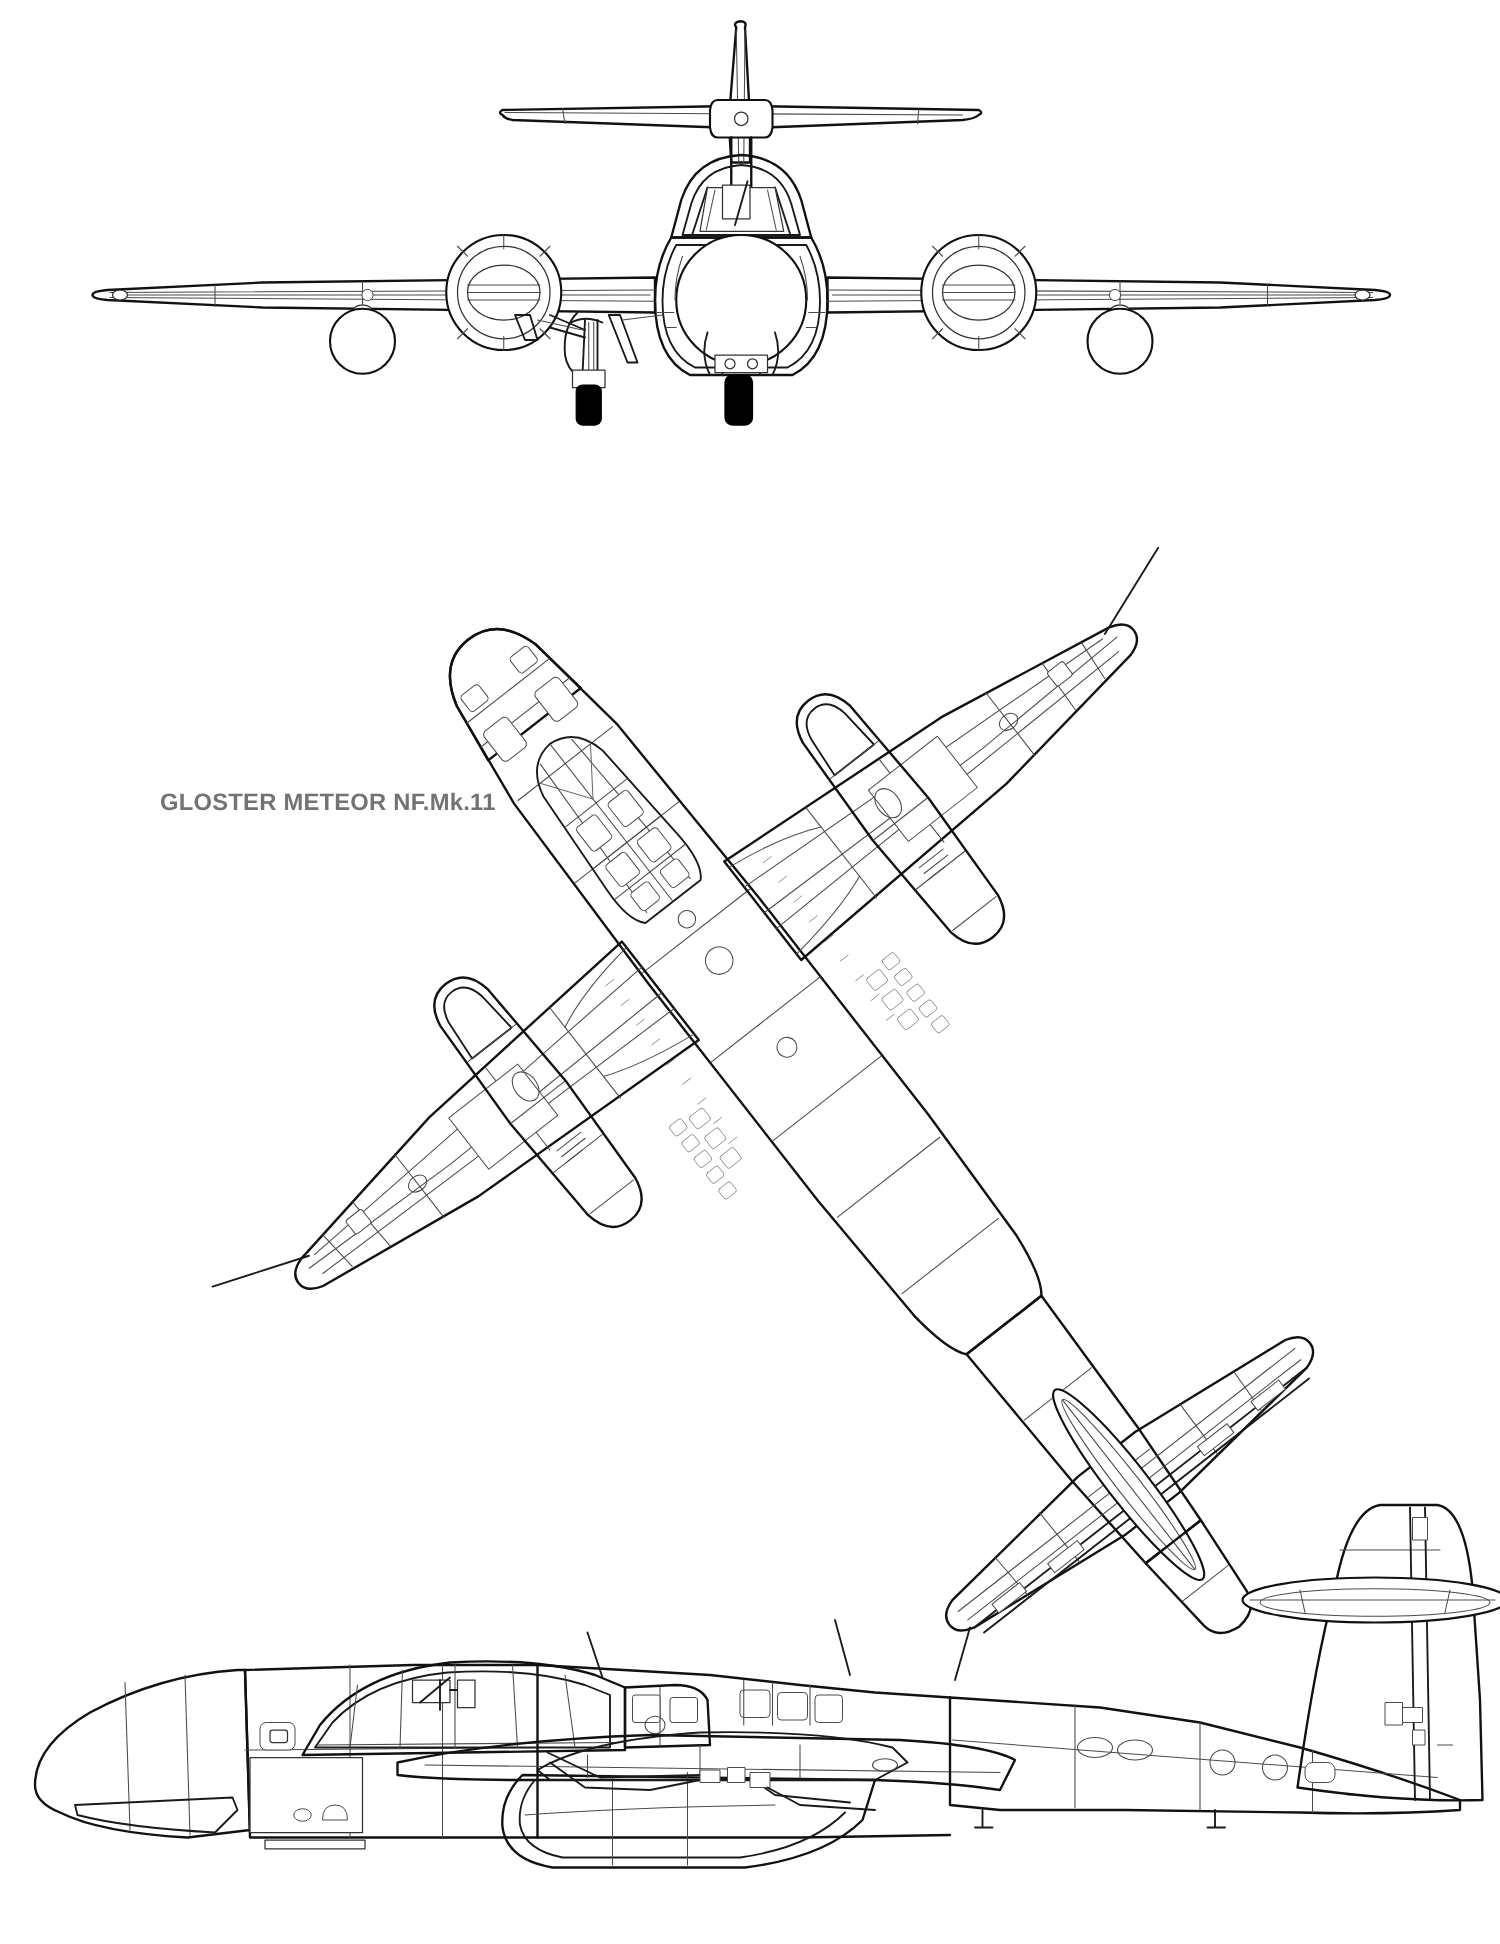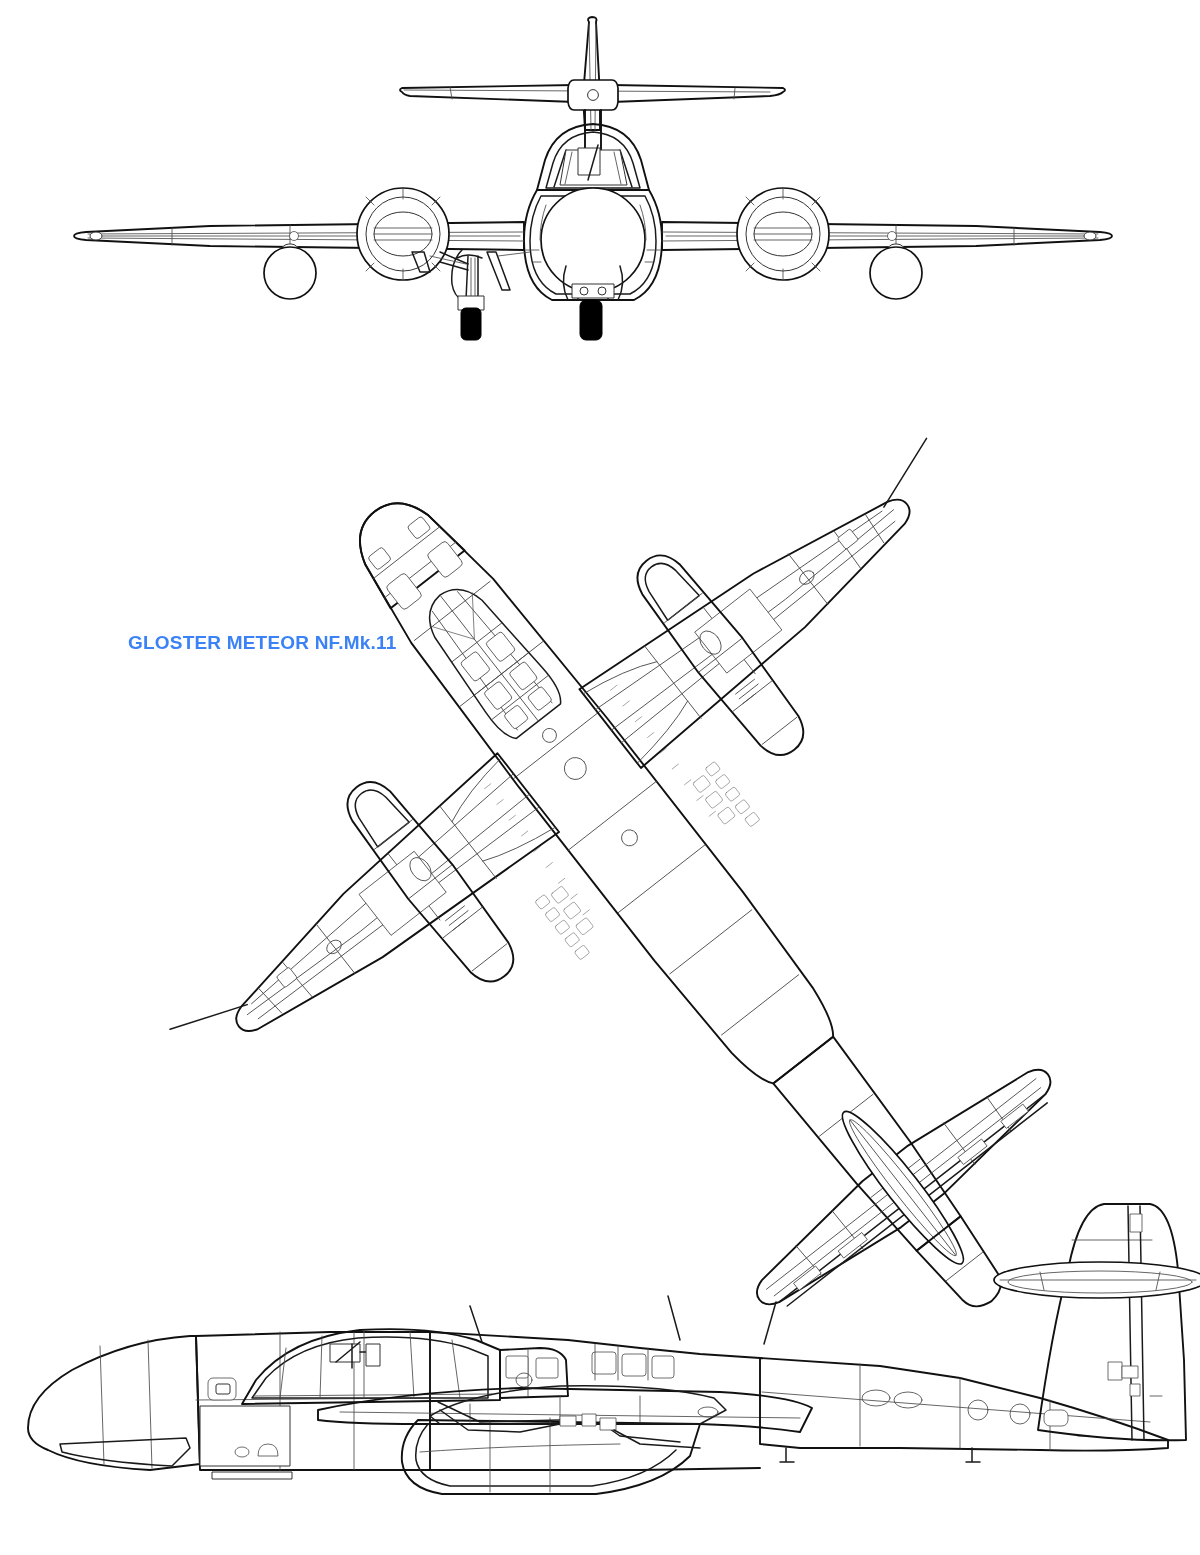--- a/index.html
+++ b/index.html
@@ -38,21 +38,21 @@
   .wf   { fill: #ffffff; stroke: #111111; stroke-width: 1.7; stroke-linejoin: round; }
   .wf2  { fill: #ffffff; stroke: #333333; stroke-width: 1.0; stroke-linejoin: round; }
   .wfp  { fill: #ffffff; stroke: #4a4a4a; stroke-width: 0.8; stroke-linejoin: round; }
   .tyre { fill: #000000; stroke: #000000; stroke-width: 1; }
   .title-text {
     position: absolute;
     font-family: "Liberation Sans", sans-serif;
     font-weight: bold;
     font-size: 19px;
     letter-spacing: 0.2px;
-    color: #3b82f6;
+    color: #737373;
     white-space: nowrap;
   }
 </style>
 </head>
 <body>
 
 <div id="sheet">
 
   <svg class="drawing" viewBox="0 0 1200 1555" aria-hidden="true">
     <g>

